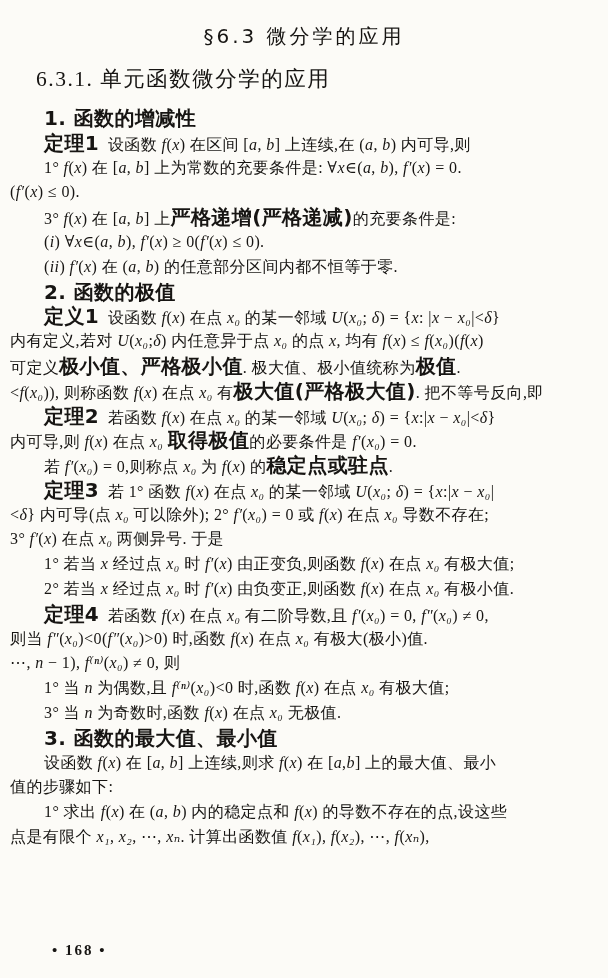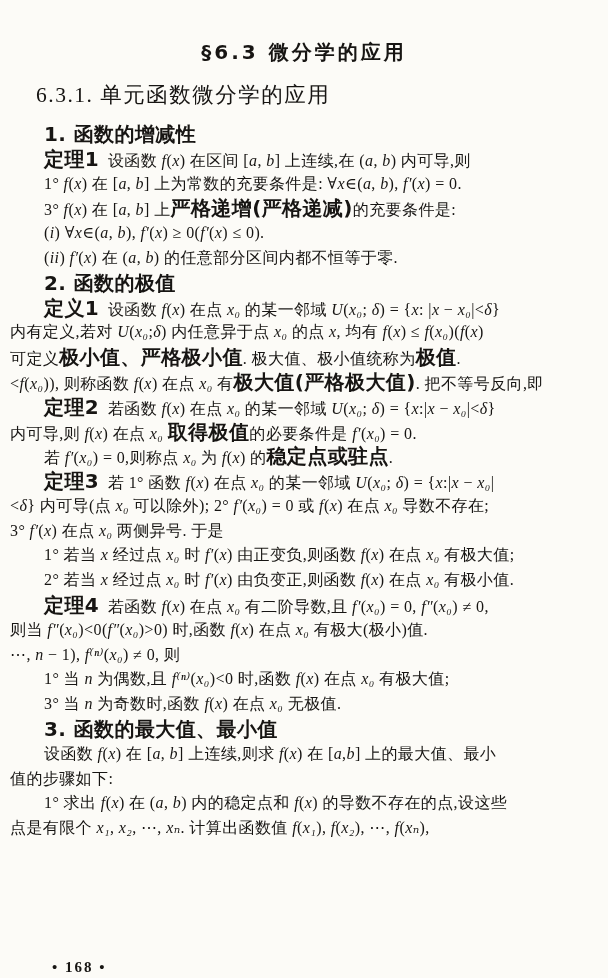--- a/index.html
+++ b/index.html
@@ -8,24 +8,24 @@
     position:relative;
     width:608px; height:978px;
     margin:0 auto;
     background:#fcfbf7;
     color:#171513;
     font-family:"Liberation Serif","DejaVu Serif",serif;
     overflow:hidden;
     box-sizing:border-box;
   }
   .title {
-    margin:0; padding-top:39px;
+    margin:0; padding-top:23px;
     text-align:center;
     font-family:"DejaVu Sans","Liberation Sans",sans-serif;
-    font-weight:bold; font-size:20px; line-height:1.35;
+    font-weight:normal; font-size:20px; line-height:1.35;
     letter-spacing:3px;
   }
   .section {
     margin:16px 12px 0 36px;
     font-weight:normal; font-size:21.5px; line-height:1.3;
     letter-spacing:1.5px;
   }
   .body {
     margin:12px 10px 0 10px;
     font-size:16px; line-height:24.8px;
@@ -33,34 +33,35 @@
   }
   .line { white-space:pre; height:24.8px; overflow:visible; }
   .line.indent { padding-left:34px; }
   .b {
     font-weight:bold;
     font-family:"DejaVu Sans","Liberation Sans",sans-serif;
     font-size:20px;
   }
   .line i { font-style:italic; }
   .pagenum {
-    position:absolute; left:52px; bottom:2px;
+    position:absolute; left:52px; bottom:19px;
     font-size:15px; letter-spacing:2px; font-weight:bold;
   }
 </style>
 </head>
 <body>
 
 <div class="page">
   <h1 class="title">§6.3  微分学的应用</h1>
   <h2 class="section">6.3.1. 单元函数微分学的应用</h2>
   <div class="body">
       <div class="line indent"><span class="b">1. 函数的增减性</span></div>
       <div class="line indent"><span class="b">定理1</span><span>  设函数 <i>f</i>(<i>x</i>) 在区间 [<i>a</i>, <i>b</i>] 上连续,在 (<i>a</i>, <i>b</i>) 内可导,则</span></div>
       <div class="line indent"><span>1° <i>f</i>(<i>x</i>) 在 [<i>a</i>, <i>b</i>] 上为常数的充要条件是: ∀<i>x</i>∈(<i>a</i>, <i>b</i>), <i>f′</i>(<i>x</i>) = 0.</span></div>
+      <div class="line"><span>(<i>f′</i>(<i>x</i>) ≤ 0).</span></div>
       <div class="line indent"><span>3° <i>f</i>(<i>x</i>) 在 [<i>a</i>, <i>b</i>] 上</span><span class="b">严格递增(严格递减)</span><span>的充要条件是:</span></div>
       <div class="line indent"><span>(<i>i</i>) ∀<i>x</i>∈(<i>a</i>, <i>b</i>), <i>f′</i>(<i>x</i>) ≥ 0(<i>f′</i>(<i>x</i>) ≤ 0).</span></div>
       <div class="line indent"><span>(<i>ii</i>) <i>f′</i>(<i>x</i>) 在 (<i>a</i>, <i>b</i>) 的任意部分区间内都不恒等于零.</span></div>
       <div class="line indent"><span class="b">2. 函数的极值</span></div>
       <div class="line indent"><span class="b">定义1</span><span>  设函数 <i>f</i>(<i>x</i>) 在点 <i>x₀</i> 的某一邻域 <i>U</i>(<i>x₀</i>; <i>δ</i>) = {<i>x</i>: |<i>x</i> − <i>x₀</i>|&lt;<i>δ</i>}</span></div>
       <div class="line"><span>内有定义,若对 <i>U</i>(<i>x₀</i>;<i>δ</i>) 内任意异于点 <i>x₀</i> 的点 <i>x</i>, 均有 <i>f</i>(<i>x</i>) ≤ <i>f</i>(<i>x₀</i>)(<i>f</i>(<i>x</i>)</span></div>
       <div class="line"><span>可定义</span><span class="b">极小值、严格极小值</span><span>. 极大值、极小值统称为</span><span class="b">极值</span><span>.</span></div>
       <div class="line"><span>&lt;<i>f</i>(<i>x₀</i>)), 则称函数 <i>f</i>(<i>x</i>) 在点 <i>x₀</i> 有</span><span class="b">极大值(严格极大值)</span><span>. 把不等号反向,即</span></div>
       <div class="line indent"><span class="b">定理2</span><span>  若函数 <i>f</i>(<i>x</i>) 在点 <i>x₀</i> 的某一邻域 <i>U</i>(<i>x₀</i>; <i>δ</i>) = {<i>x</i>:|<i>x</i> − <i>x₀</i>|&lt;<i>δ</i>}</span></div>
       <div class="line"><span>内可导,则 <i>f</i>(<i>x</i>) 在点 <i>x₀</i> </span><span class="b">取得极值</span><span>的必要条件是 <i>f′</i>(<i>x₀</i>) = 0.</span></div>

